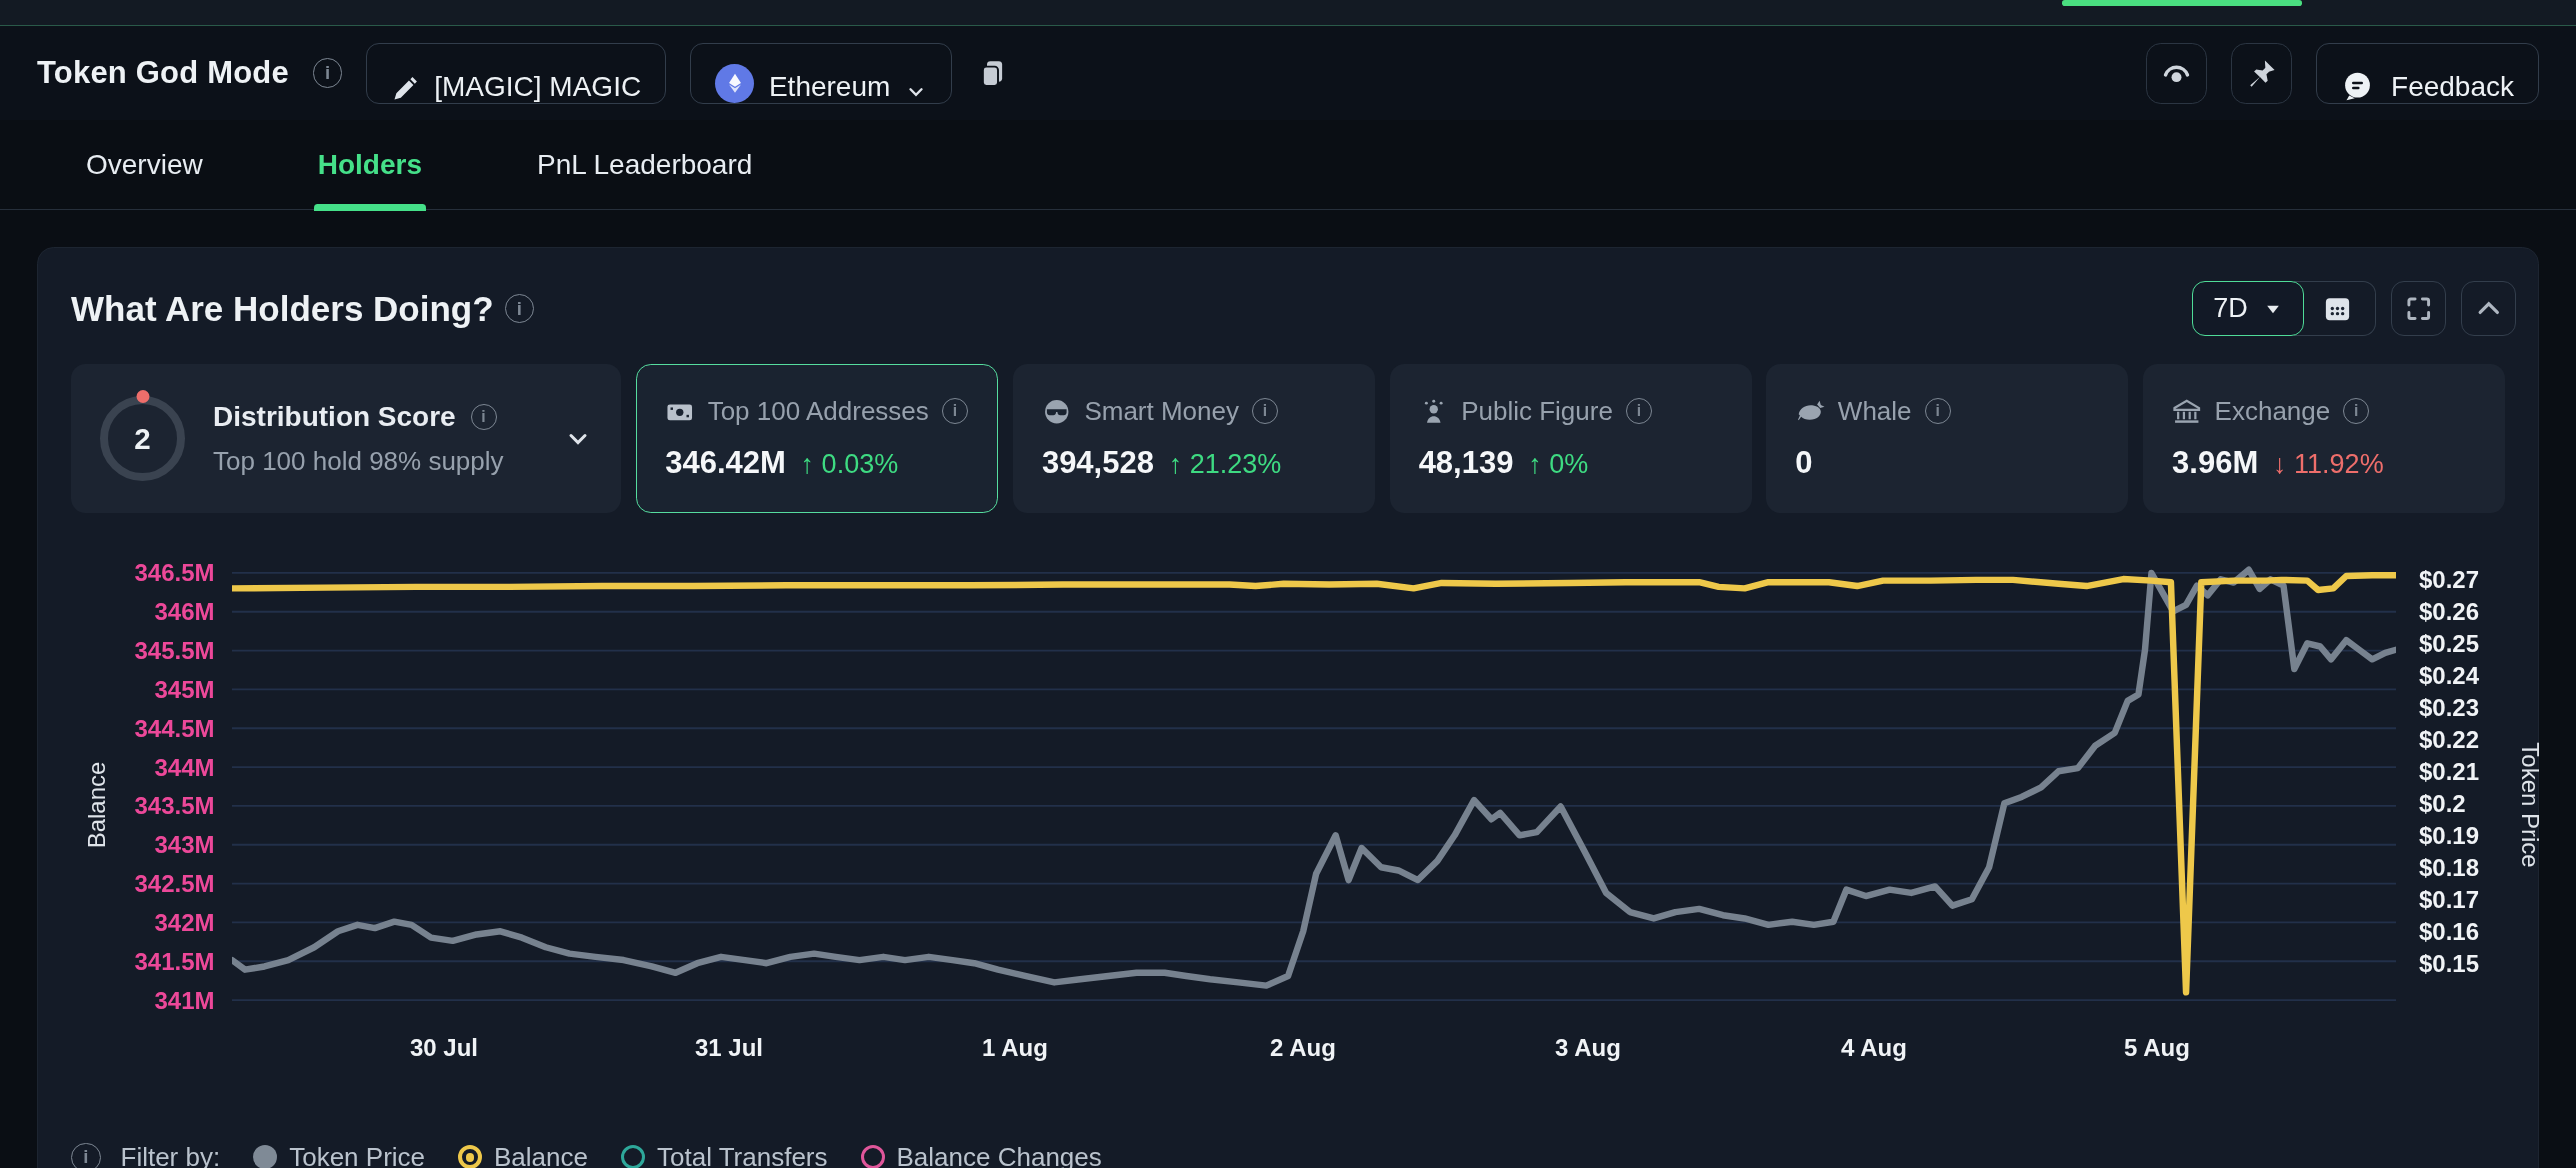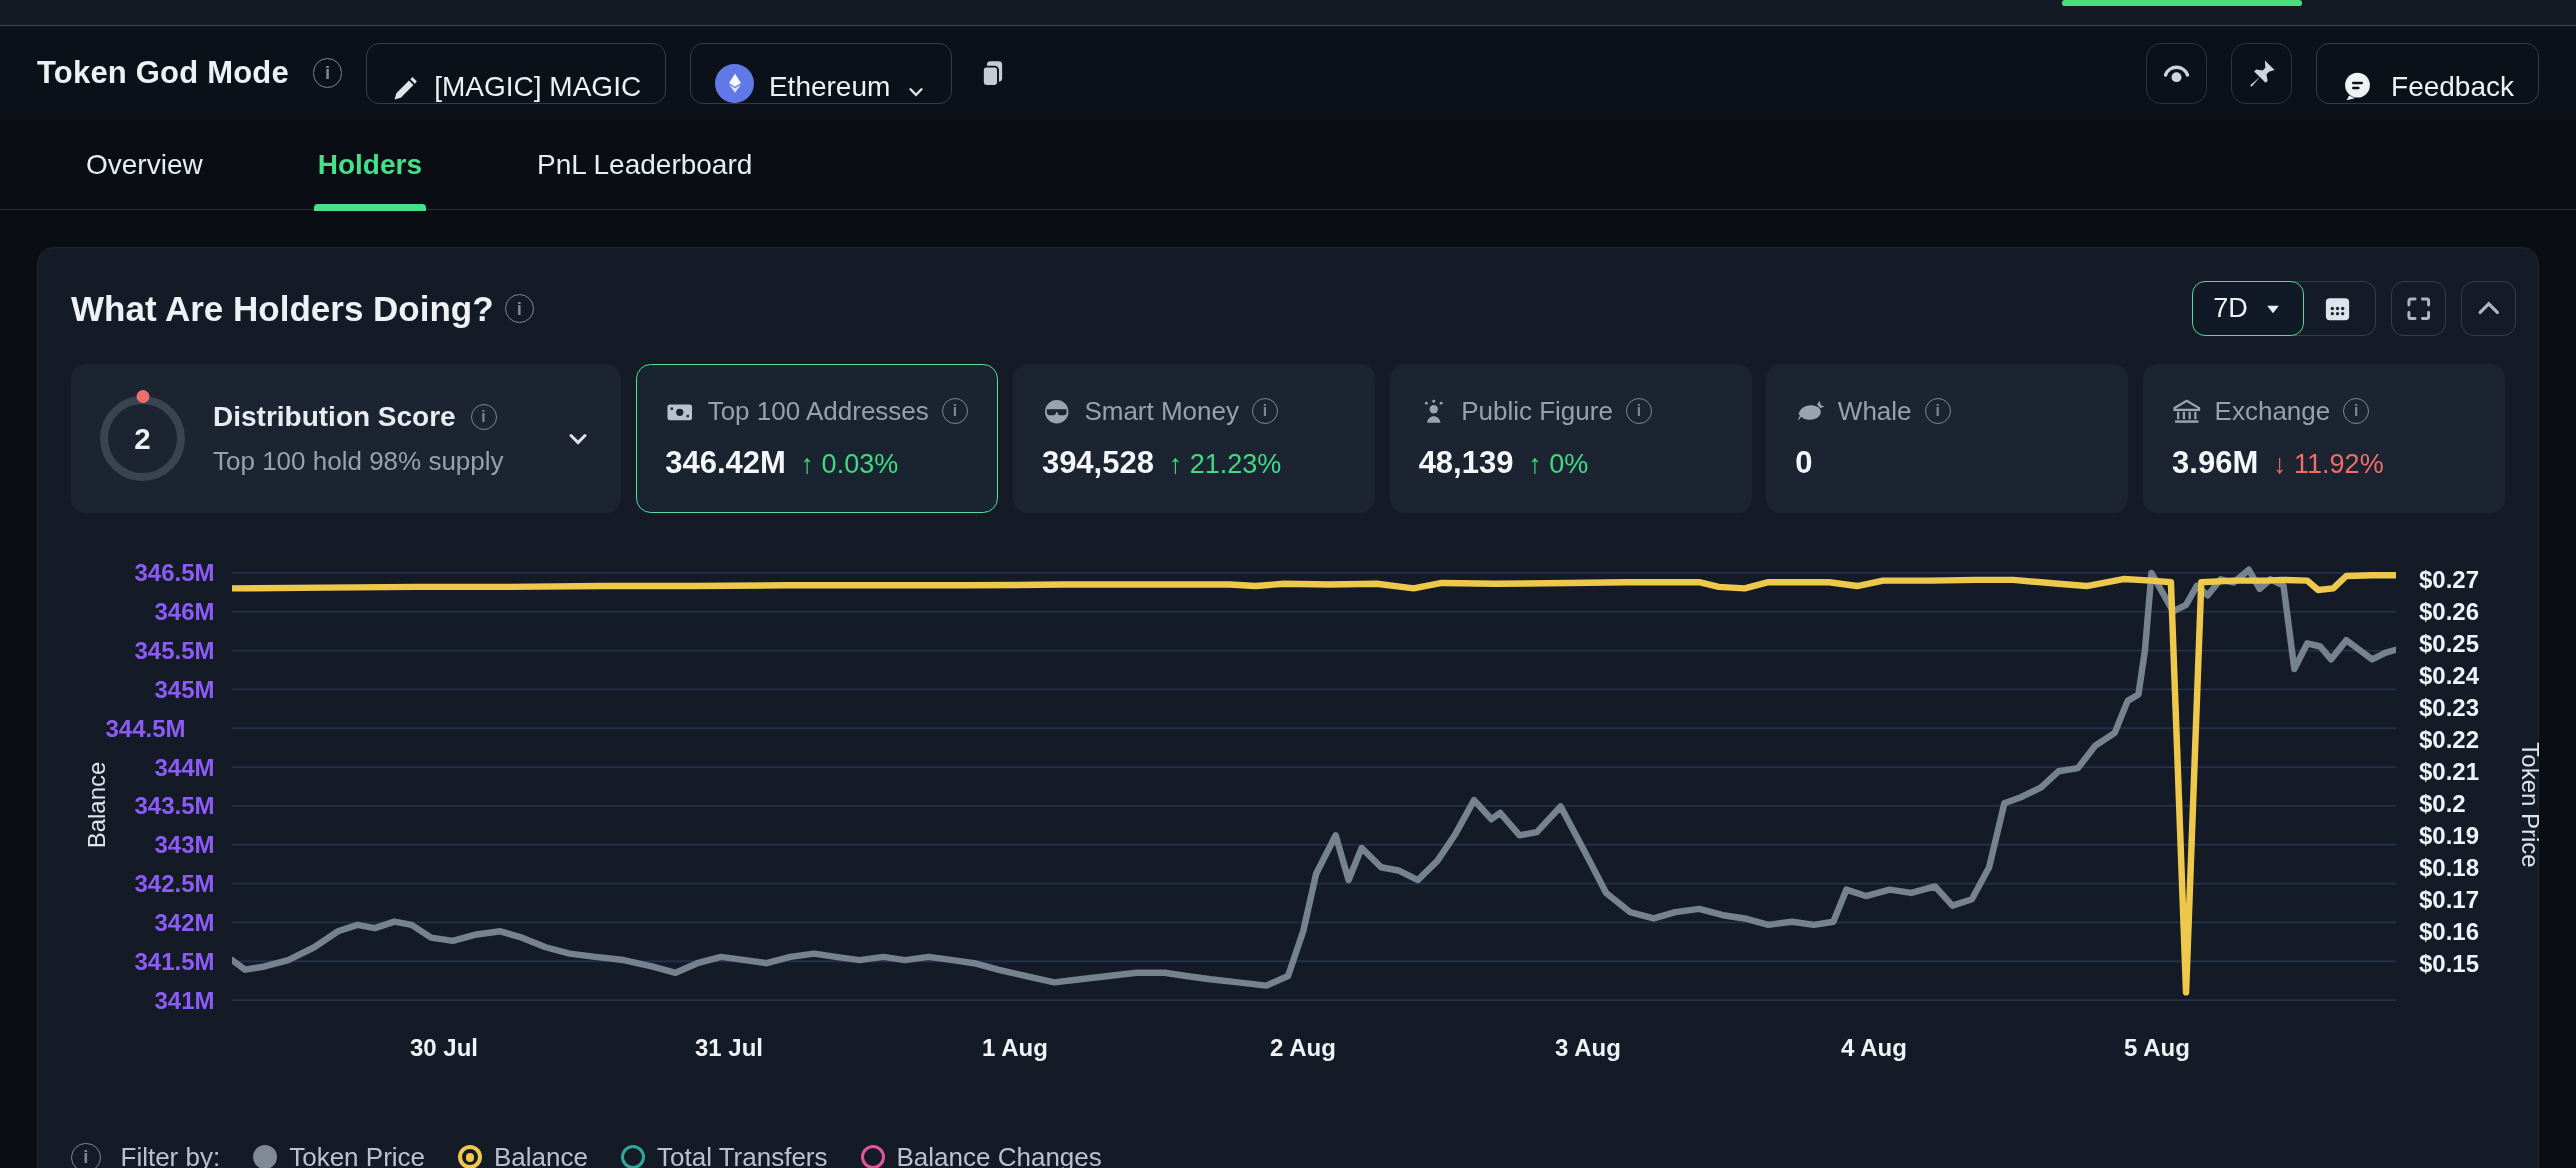--- a/index.html
+++ b/index.html
@@ -51,21 +51,21 @@
   .gauge-dot { position:absolute; top:-14px; left:50%; transform:translateX(-50%); width:13px; height:13px; border-radius:50%; }
   .dist-title { font-size:28px; font-weight:700; color:#e9edf2; display:flex; align-items:center; gap:14.8px; }
   .dist-sub { font-size:26px; color:#97a1ad; margin-top:13px; }
   .stat-label-row { display:flex; align-items:center; gap:13px; color:#97a1ad; font-size:26px; }
   .stat-value-row { display:flex; align-items:baseline; gap:14.8px; font-size:31px; font-weight:700; color:#f5f7f9; }
   .chg { font-size:27px; font-weight:400; }
   .chg.up { color:#3edb82; } .chg.down { color:#ee6e6b; }
   
   .chart-wrap { position:relative; height:590px; margin-top:14.8px; }
   #chart-svg { position:absolute; left:161px; top:31px; }
-  .ytick { position:absolute; width:138px; text-align:right; left:5.5px; font-size:24px; font-weight:700; color:#8b5cf6; line-height:28px; }
+  .ytick { position:absolute; width:138px; text-align:right; left:5.5px; font-size:24px; font-weight:700; color:#ec4899; line-height:28px; }
   .ptick { position:absolute; left:2348px; width:120px; text-align:left; font-size:24px; font-weight:700; color:#f0f3f6; line-height:28px; }
   .xtick { position:absolute; top:506px; transform:translateX(-50%); font-size:24px; font-weight:700; color:#f0f3f6; }
   .axis-title { position:absolute; font-size:24px; color:#dfe4ea; white-space:nowrap; }
   .axis-title.left  { left:26px;  top:277px; transform:translate(-50%,-50%) rotate(-90deg); }
   .axis-title.right { left:2459px; top:277px; transform:translate(-50%,-50%) rotate(90deg); }
   
   .legend { display:flex; align-items:center; gap:33px; margin-top:24px; font-size:26px; color:#bac3cd; }
   .legend-item { display:flex; align-items:center; gap:12px; cursor:pointer; }
   .dot { width:24px; height:24px; border-radius:50%; position:relative; flex:0 0 auto; }
   .dot .inner { position:absolute; inset:3.7px; border-radius:50%; }
@@ -283,21 +283,21 @@
   </div>
 
   <div class="chart-wrap">
     <div class="axis-title left">Balance</div>
     <div class="axis-title right">Token Price</div>
     <div id="yticks-left">
         <div class="ytick" style="top: 31px;">346.5M</div>
         <div class="ytick" style="top: 70px;">346M</div>
         <div class="ytick" style="top: 109px;">345.5M</div>
         <div class="ytick" style="top: 148px;">345M</div>
-        <div class="ytick" style="top: 187px; text-align: center;">344.5M</div>
+        <div class="ytick" style="top: 187px;">344.5M</div>
         <div class="ytick" style="top: 226px;">344M</div>
         <div class="ytick" style="top: 264px;">343.5M</div>
         <div class="ytick" style="top: 303px;">343M</div>
         <div class="ytick" style="top: 342px;">342.5M</div>
         <div class="ytick" style="top: 381px;">342M</div>
         <div class="ytick" style="top: 420px;">341.5M</div>
         <div class="ytick" style="top: 459px;">341M</div>
       </div>
     <div id="yticks-right">
         <div class="ptick" style="top: 38px;">$0.27</div>

